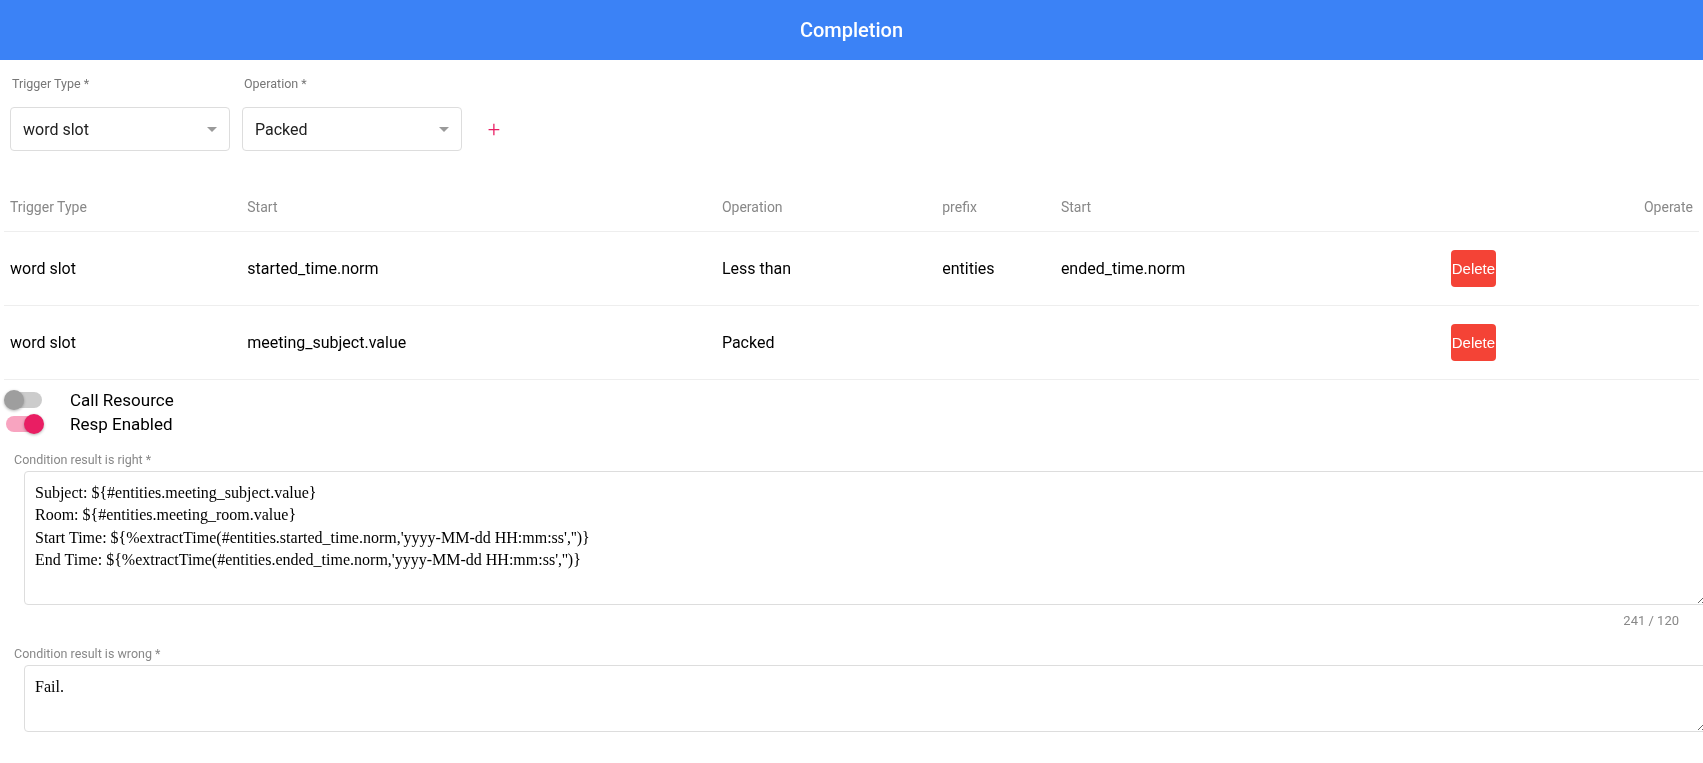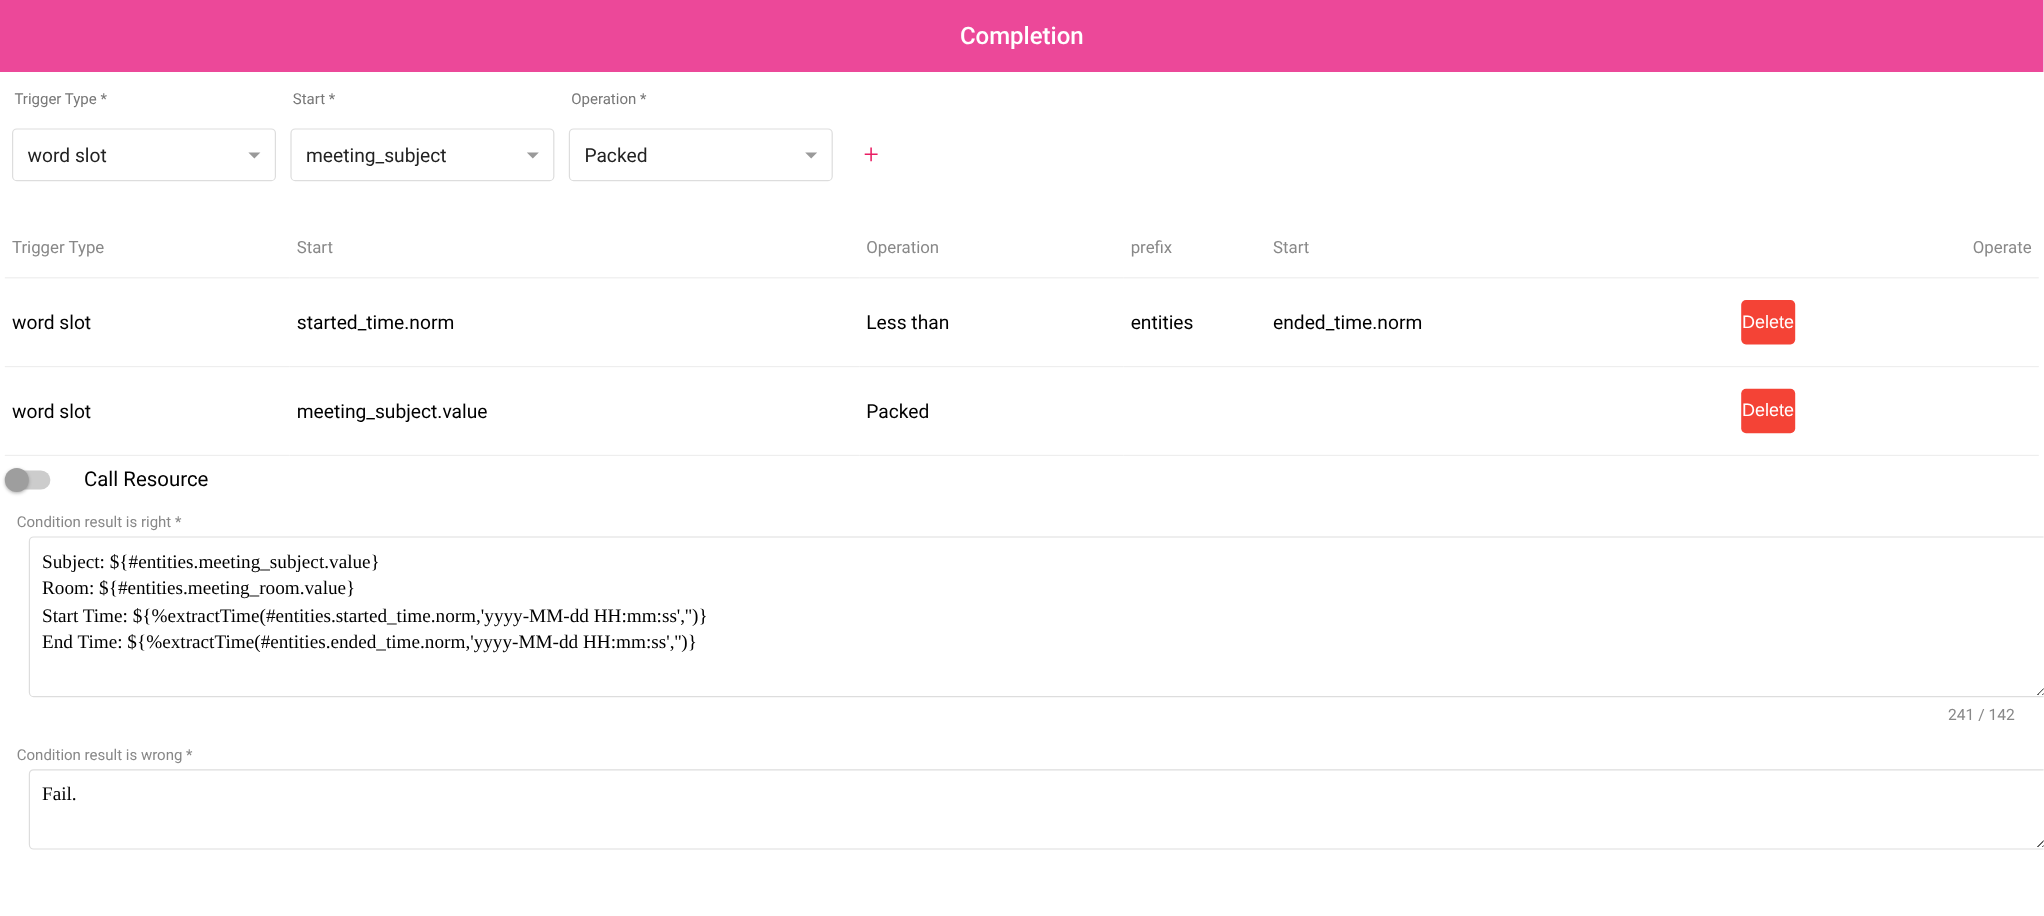--- a/index.html
+++ b/index.html
@@ -1,19 +1,19 @@
 <!DOCTYPE html>
 <html><head>
 <meta charset="utf-8">
 <style>
 * { box-sizing: border-box; margin: 0; padding: 0; }
 body { font-family: -apple-system, BlinkMacSystemFont, "Segoe UI", Roboto, Arial, sans-serif; font-size: 15px; color: #222; background: #fff; }
 
 .header {
-  background: #ec4899;
+  background: #3b82f6;
   color: #fff;
   text-align: center;
   padding: 18px 0;
   font-size: 20px;
   font-weight: 500;
 }
 
 .form-row {
   display: flex;
   align-items: flex-end;
@@ -149,27 +149,20 @@
 
 <div class="header">
   <span>Completion</span>
 </div>
 
 <div class="form-row">
   <div class="field">
     <span class="field-label">Trigger Type *</span>
     <div class="select" style="min-width:220px">
       <span class="val">word slot</span>
-      <span class="arrow"></span>
-    </div>
-  </div>
-  <div class="field">
-    <span class="field-label">Start *</span>
-    <div class="select" style="min-width:220px">
-      <span class="val">meeting_subject</span>
       <span class="arrow"></span>
     </div>
   </div>
   <div class="field">
     <span class="field-label">Operation *</span>
     <div class="select" style="min-width:220px">
       <span class="val">Packed</span>
       <span class="arrow"></span>
     </div>
   </div>
@@ -215,27 +208,33 @@
   </table>
 </div>
 
 <div class="toggles">
   <div class="toggle-row">
     <div class="switch off">
         <div class="knob"></div>
       </div>
     <span class="toggle-label">Call Resource</span>
   </div>
+  <div class="toggle-row">
+    <div class="switch on">
+        <div class="knob"></div>
+      </div>
+    <span class="toggle-label">Resp Enabled</span>
+  </div>
 </div>
 
 <div class="textarea-field">
   <span class="textarea-label">Condition result is right *</span>
   <textarea rows="5" style="">Subject: ${#entities.meeting_subject.value}
 Room: ${#entities.meeting_room.value}
 Start Time: ${%extractTime(#entities.started_time.norm,'yyyy-MM-dd HH:mm:ss','')}
 End Time: ${%extractTime(#entities.ended_time.norm,'yyyy-MM-dd HH:mm:ss','')}</textarea>
-  <div class="char-count">241 / 142</div>
+  <div class="char-count">241 / 120</div>
 </div>
 
 <div class="textarea-field">
   <span class="textarea-label">Condition result is wrong *</span>
   <textarea rows="2" style="">Fail.</textarea>
 </div>
 
 </body></html>

